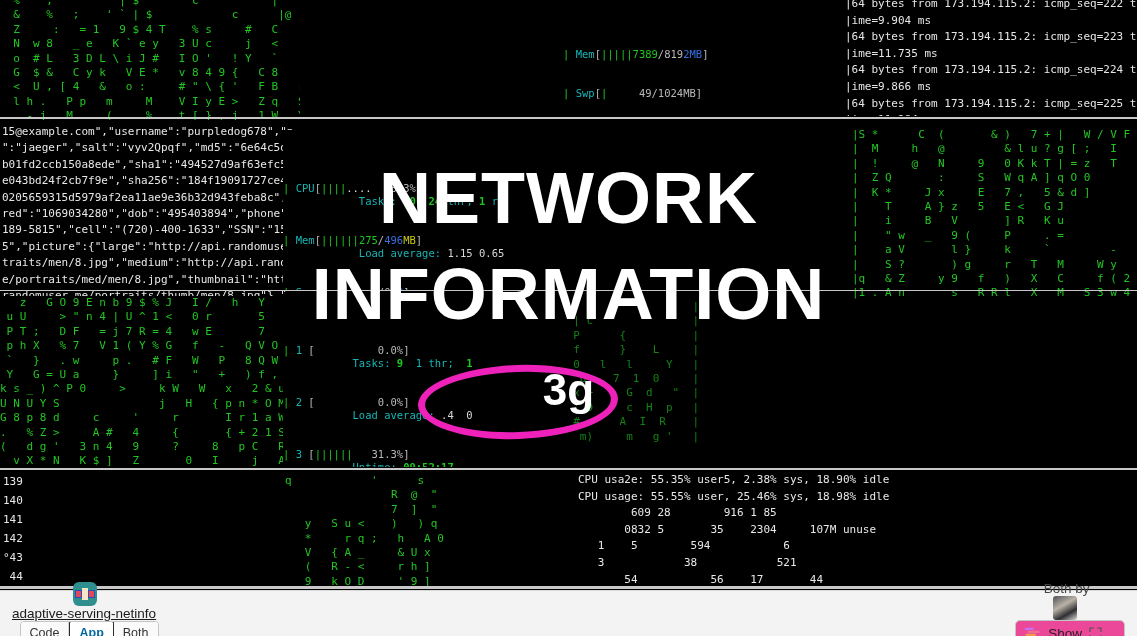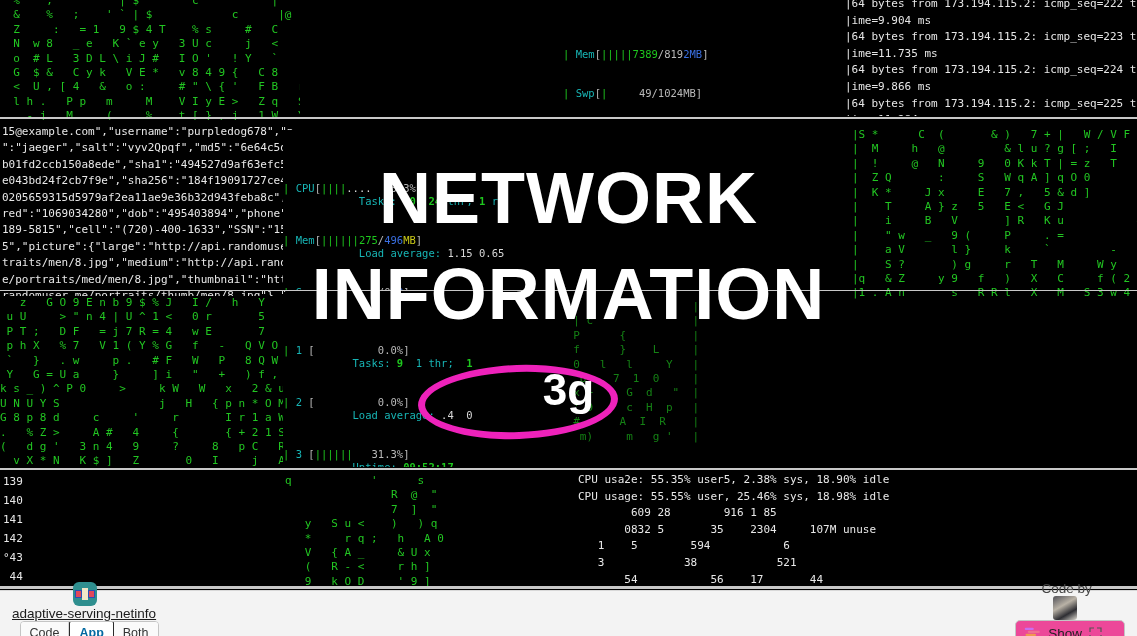--- a/index.html
+++ b/index.html
@@ -383,21 +383,21 @@
       </div>
       <div id="project-name">adaptive-serving-netinfo</div>
       <div id="view-toggle">
         <div class="seg">Code</div>
         <div class="seg active">App</div>
         <div class="seg">Both</div>
       </div>
     </div>
 
     <div class="bar-right">
-      <div id="made-by-label">Code by</div>
+      <div id="made-by-label">Both by</div>
       <div id="made-by-avatar"></div>
       <div id="show-button">
         <svg class="brandmark" viewBox="0 0 24 16">
           <rect x="1" y="1" width="12" height="3" rx="1.5" fill="#c86ef0"></rect>
           <rect x="5" y="5" width="16" height="3" rx="1.5" fill="#f07090"></rect>
           <rect x="2" y="9" width="14" height="3" rx="1.5" fill="#f09a50"></rect>
           <rect x="8" y="12" width="10" height="3" rx="1.5" fill="#7a7af0"></rect>
         </svg>
         <span class="lbl">Show</span>
         <span class="expand">

